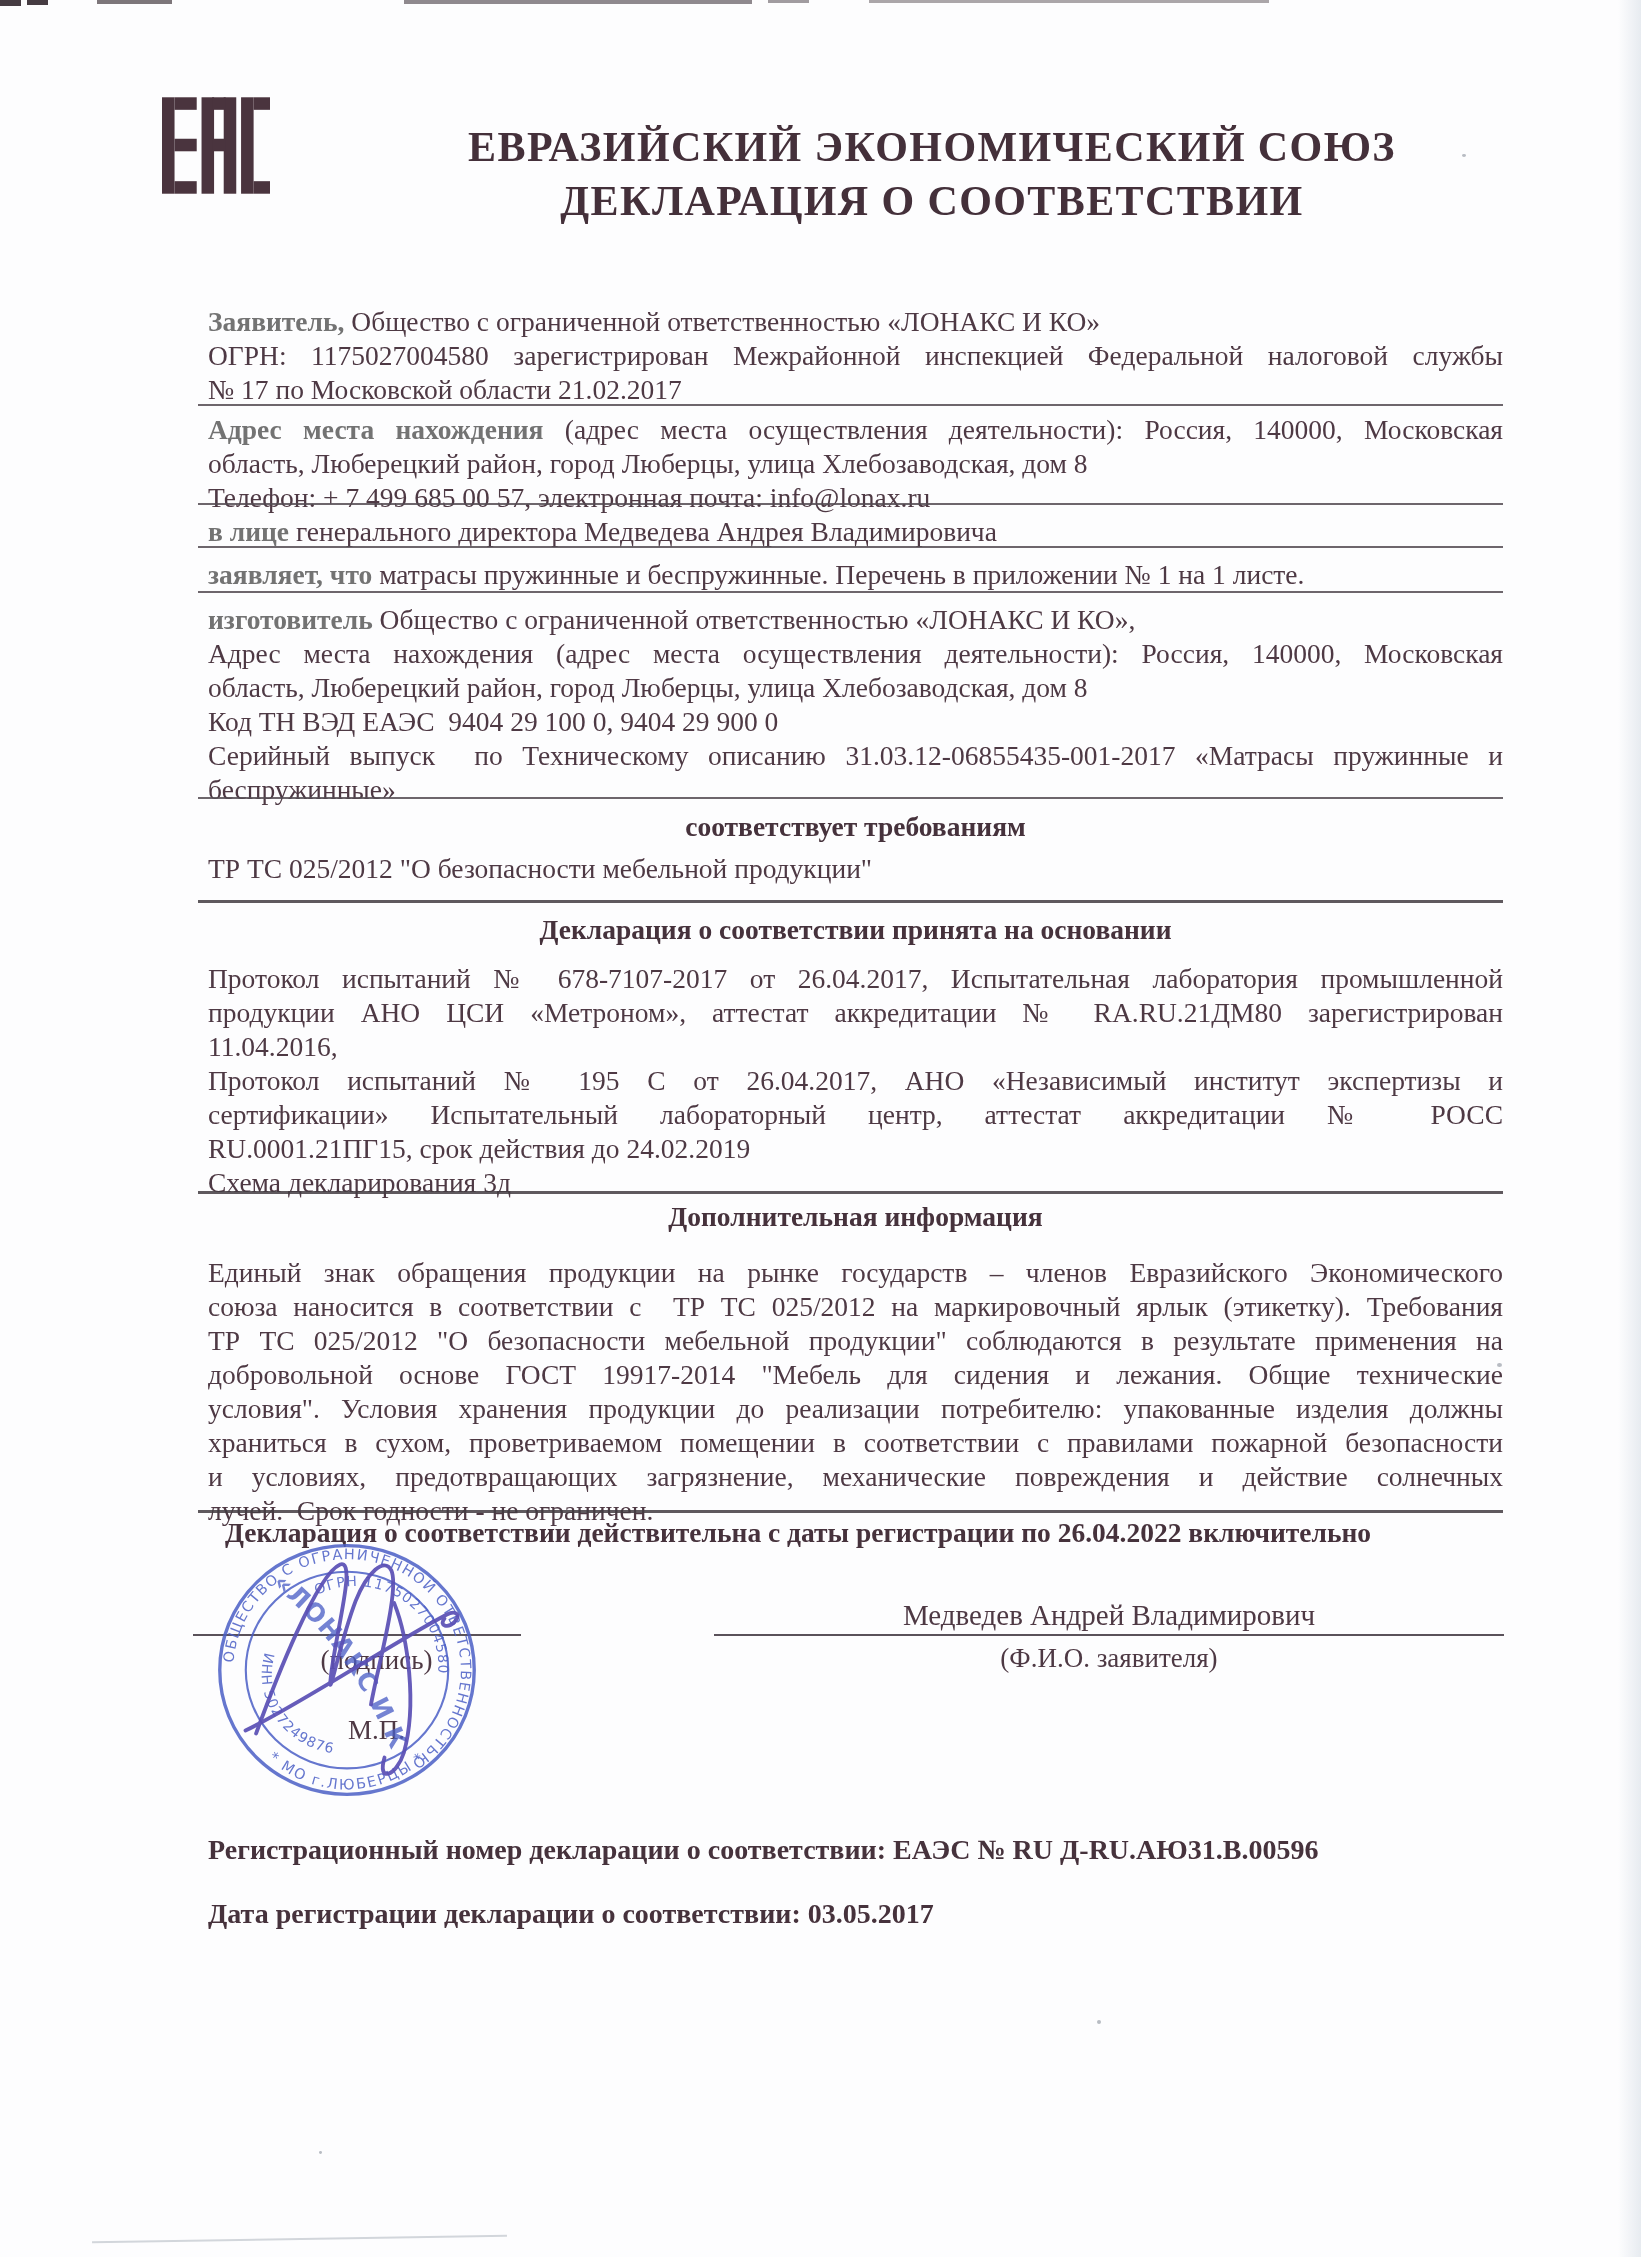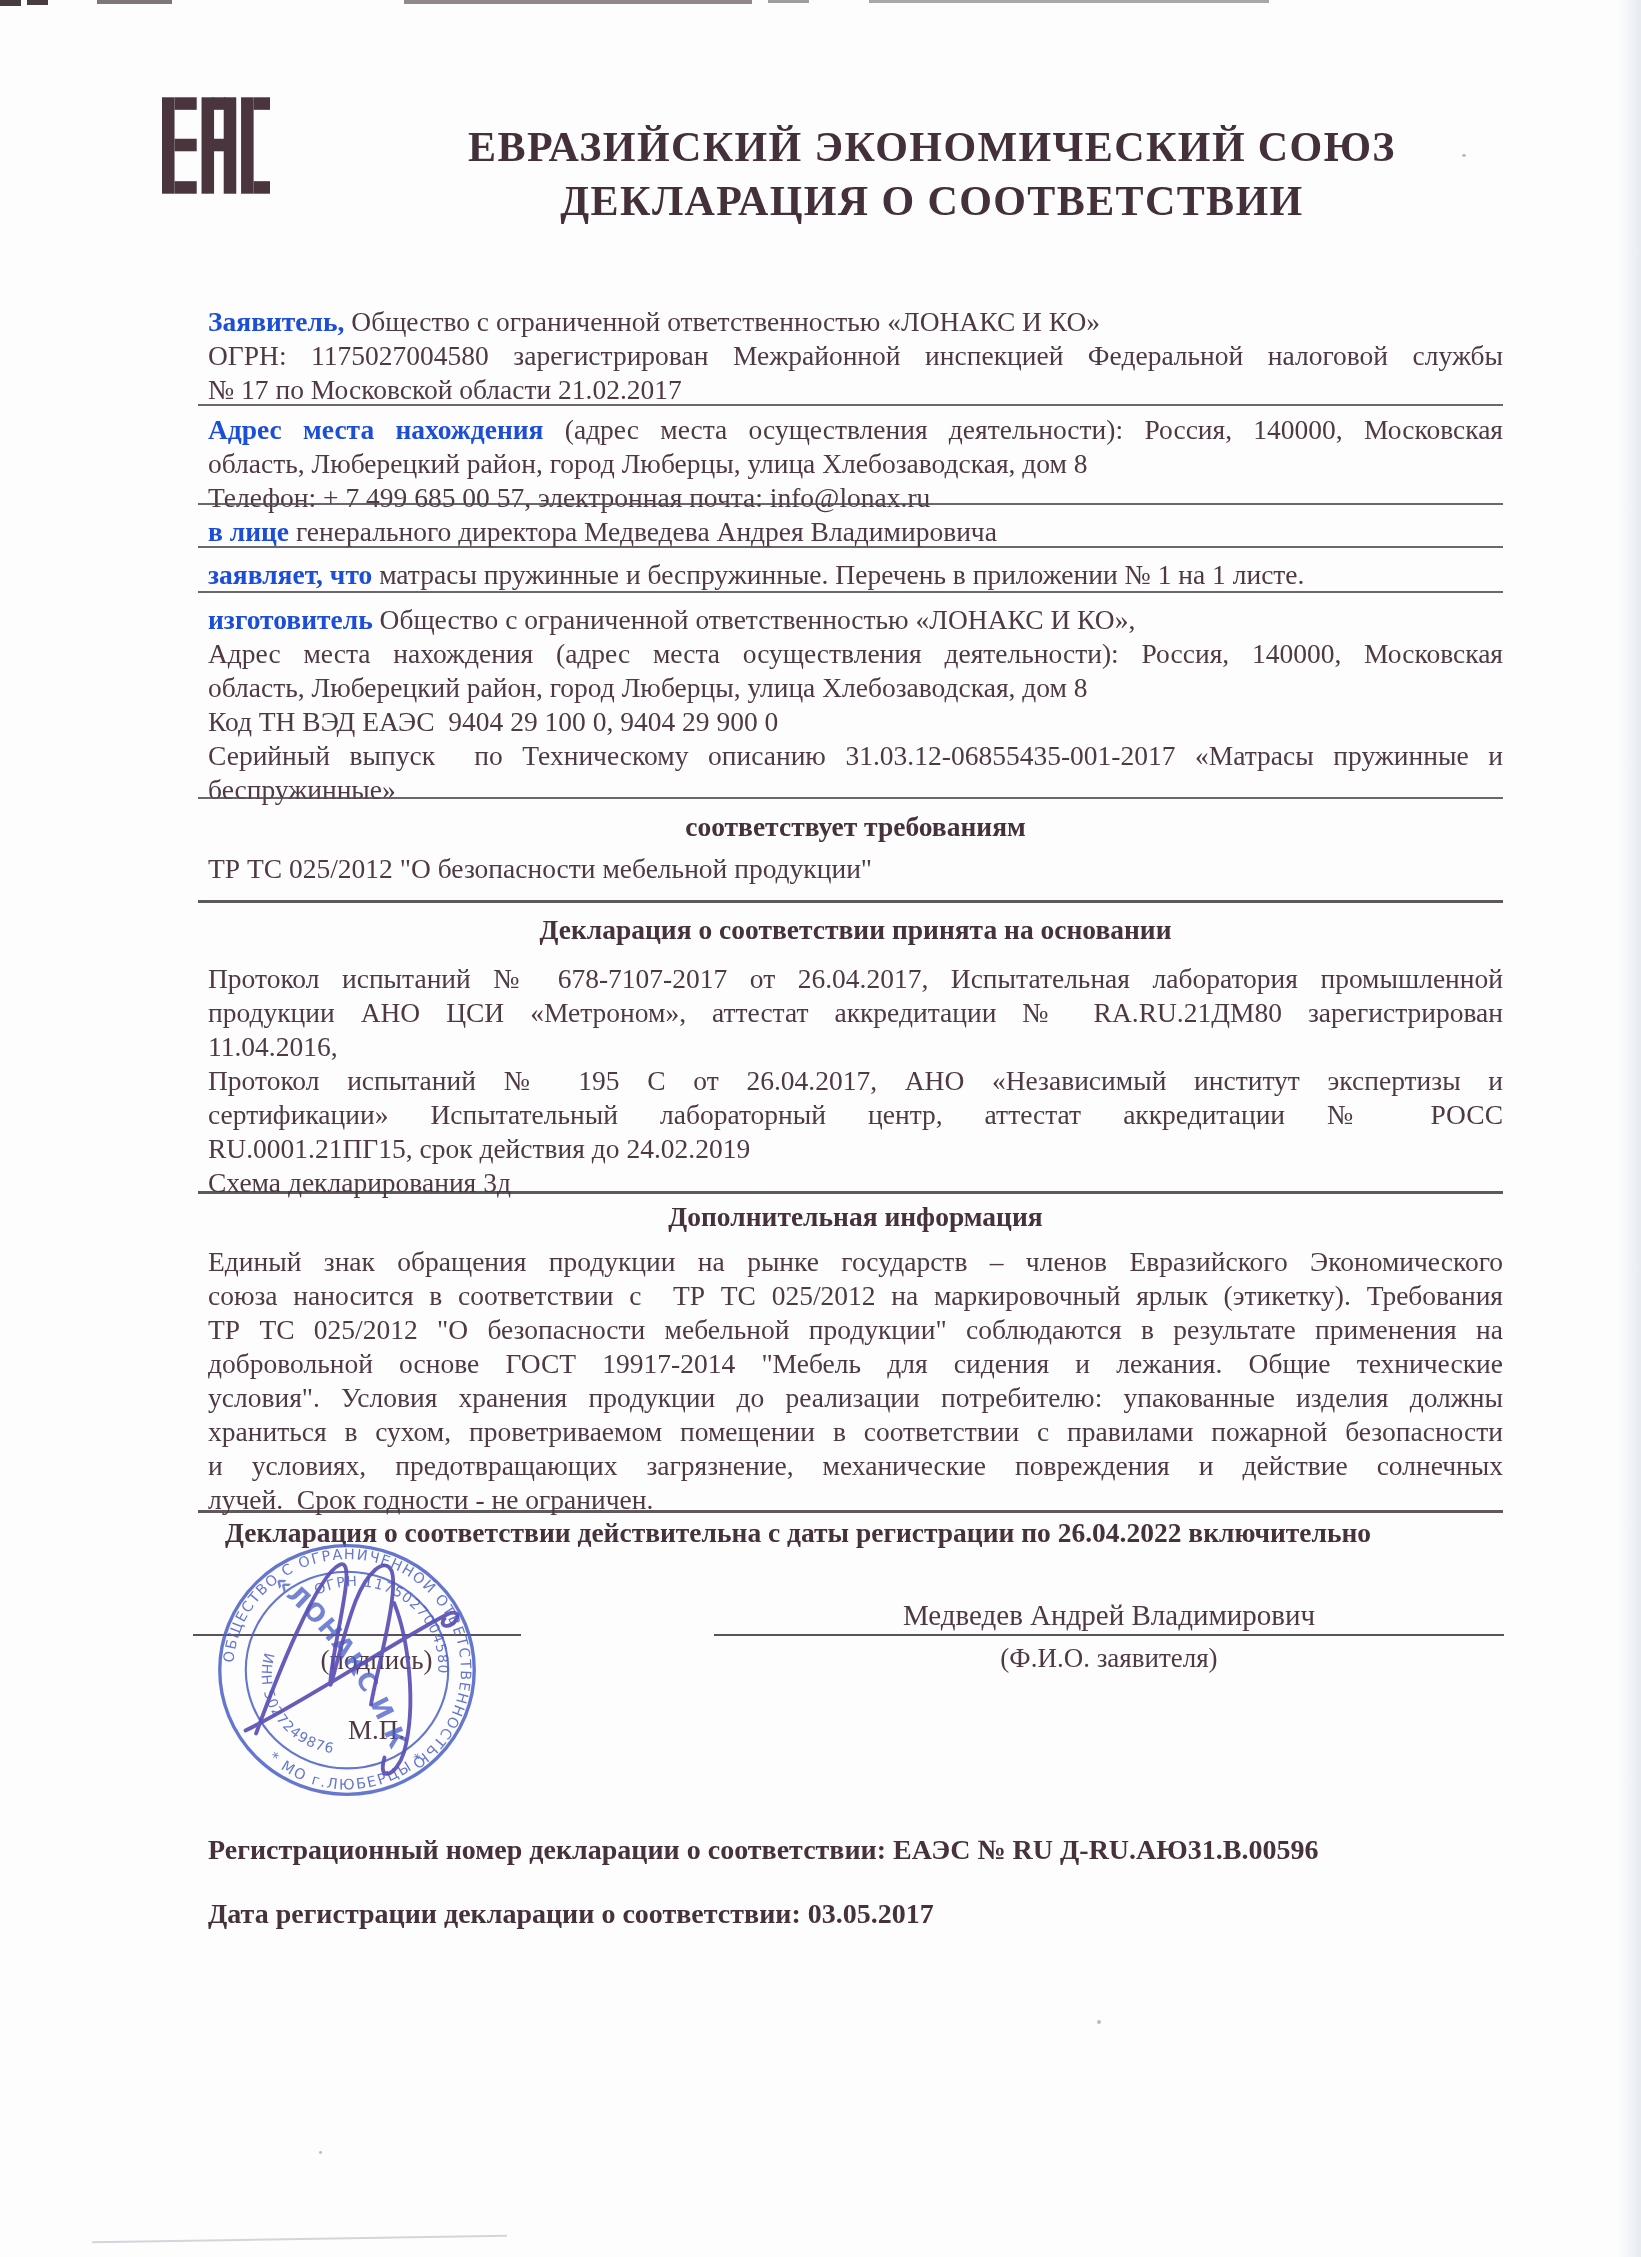--- a/index.html
+++ b/index.html
@@ -19,21 +19,21 @@
   
   .title{position:absolute;left:348px;top:120px;width:1168px;text-align:center;
          color:#44303a;font-weight:bold;}
   .title .t1{font-size:42px;letter-spacing:1.4px;line-height:54px;}
   .title .t2{font-size:42px;letter-spacing:1.4px;line-height:54px;}
 
   
   .sec{position:absolute;left:208px;width:1295px;}
   .ln{font-size:27.5px;line-height:34px;white-space:pre-wrap;}
   .j{text-align:justify;text-align-last:justify;}
-  .lbl{font-weight:bold;color:#1d4ed8;}
+  .lbl{font-weight:bold;color:#737373;}
   .hd{font-weight:bold;color:#46323c;text-align:center;}
 
   .rule{position:absolute;left:198px;width:1305px;height:1.9px;background:#544b52;opacity:.85;}
   .rule.thick{height:2.9px;background:#433c42;}
 
   
   .sigline{position:absolute;height:1.9px;background:#5a525a;top:1634px;}
   .cap{position:absolute;text-align:center;font-size:27px;line-height:33px;}
   .validity{position:absolute;left:208px;top:1517px;width:1295px;font-weight:bold;
             font-size:27.5px;color:#46323c;z-index:1;margin-left:17px;}
@@ -131,21 +131,21 @@
     <div class="ln">11.04.2016,</div>
     <div class="ln j">Протокол испытаний № 195 С от 26.04.2017, АНО «Независимый институт экспертизы и</div>
     <div class="ln j">сертификации» Испытательный лабораторный центр, аттестат аккредитации № РОСС</div>
     <div class="ln">RU.0001.21ПГ15, срок действия до 24.02.2019</div>
     <div class="ln">Схема декларирования 3д</div>
   </div>
   <div class="rule thick" style="top:1191px"></div>
 
   <div class="sec" style="top:1200px">
     <div class="ln hd">Дополнительная информация</div>
-    <div class="ln j" style="margin-top:11px">Единый знак обращения продукции на рынке государств – членов Евразийского Экономического</div>
+    <div class="ln j" style="margin-top:22px">Единый знак обращения продукции на рынке государств – членов Евразийского Экономического</div>
     <div class="ln j">союза наносится в соответствии с  ТР ТС 025/2012 на маркировочный ярлык (этикетку). Требования</div>
     <div class="ln j">ТР ТС 025/2012 "О безопасности мебельной продукции" соблюдаются в результате применения на</div>
     <div class="ln j">добровольной основе ГОСТ 19917-2014 "Мебель для сидения и лежания. Общие технические</div>
     <div class="ln j">условия". Условия хранения продукции до реализации потребителю: упакованные изделия должны</div>
     <div class="ln j">храниться в сухом, проветриваемом помещении в соответствии с правилами пожарной безопасности</div>
     <div class="ln j">и условиях, предотвращающих загрязнение, механические повреждения и действие солнечных</div>
     <div class="ln">лучей.  Срок годности - не ограничен.</div>
   </div>
   <div class="rule thick" style="top:1510px"></div>
 

